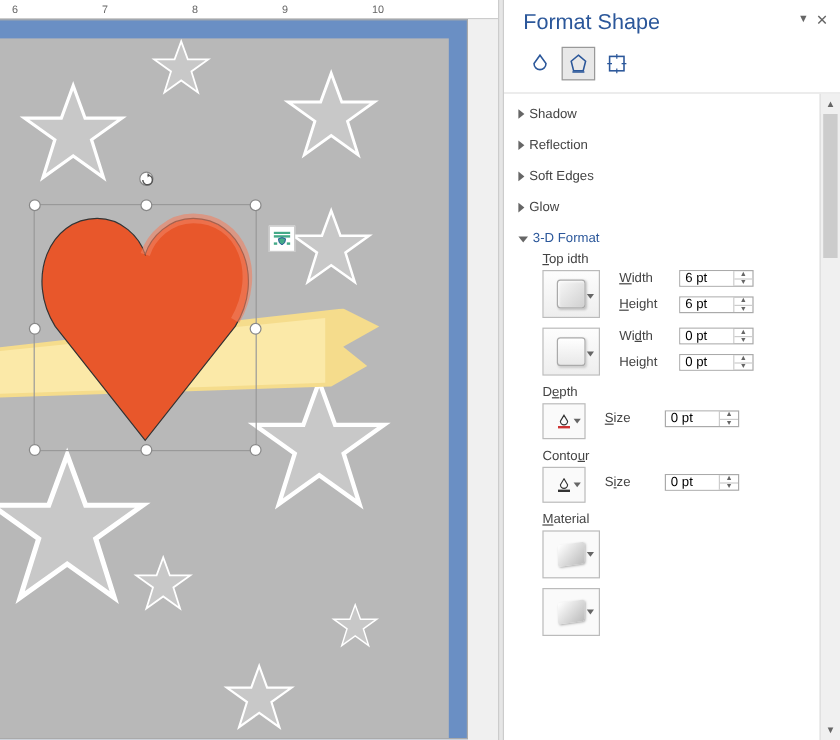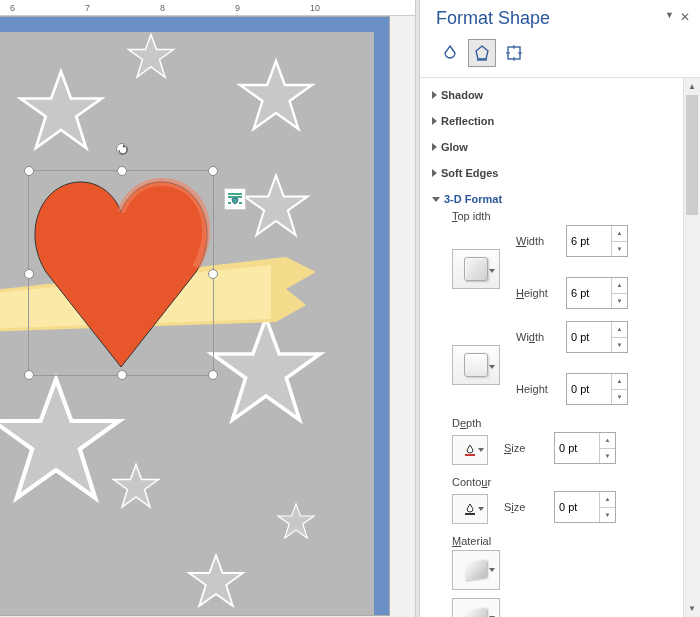--- a/index.html
+++ b/index.html
@@ -28,43 +28,43 @@
 .panel-body { flex: 1; display: flex; overflow: hidden; }
 .panel-scroll { flex: 1; padding: 4px 8px 4px 12px; overflow: hidden; }
 .scrollbar { width: 17px; background: #f0f0f0; border-left: 1px solid #ddd; position: relative; }
 .scroll-btn { height: 17px; background: #f0f0f0; display: flex; align-items: center; justify-content: center; font-size: 8px; color: #666; }
 .scroll-thumb { position: absolute; top: 17px; left: 2px; right: 2px; height: 120px; background: #ccc; }
 .section { padding: 4px 0; }
 .section-header { display: flex; align-items: center; gap: 4px; padding: 3px 0; cursor: pointer; }
 .tri { width: 0; height: 0; display: inline-block; }
 .tri.right { border-top: 4px solid transparent; border-bottom: 4px solid transparent; border-left: 5px solid #666; }
 .tri.down { border-left: 4px solid transparent; border-right: 4px solid transparent; border-top: 5px solid #666; }
-.section-title { font-weight: bold; color: #444; }
+.section-title { font-weight: normal; color: #444; }
 .section-title.active { color: #2b579a; }
 .section-body { padding: 2px 0 2px 20px; }
 .ctrl-group { margin-bottom: 8px; }
 .ctrl-label { color: #444; margin-bottom: 3px; }
 .u { text-decoration: underline; }
 .row { display: flex; align-items: center; gap: 6px; margin-bottom: 4px; }
 .preview-btn { width: 48px; height: 40px; background: linear-gradient(#fdfdfd,#eee); border: 1px solid #bbb; display: flex; align-items: center; justify-content: center; position: relative; }
 .preview-btn::after { content: ""; position: absolute; right: 4px; top: 50%; border-left: 3px solid transparent; border-right: 3px solid transparent; border-top: 4px solid #666; }
 .bevel-box { width: 24px; height: 24px; background: linear-gradient(135deg,#f8f8f8,#d0d0d0); border: 1px solid #aaa; border-radius: 3px; box-shadow: inset 1px 1px 2px rgba(255,255,255,.8), 1px 1px 2px rgba(0,0,0,.2); }
 .bevel-box.flat { background: linear-gradient(#fff,#e8e8e8); box-shadow: 1px 1px 2px rgba(0,0,0,.15); }
 .color-btn { width: 36px; height: 30px; border: 1px solid #bbb; background: #fafafa; display: flex; align-items: center; justify-content: center; position: relative; }
 .color-btn::after { content: ""; position: absolute; right: 3px; border-left: 3px solid transparent; border-right: 3px solid transparent; border-top: 4px solid #666; }
 .mat-btn { width: 48px; height: 40px; border: 1px solid #bbb; background: #fafafa; display: flex; align-items: center; justify-content: center; position: relative; }
 .mat-btn::after { content: ""; position: absolute; right: 4px; border-left: 3px solid transparent; border-right: 3px solid transparent; border-top: 4px solid #666; }
 .mat-ico { width: 22px; height: 18px; background: linear-gradient(135deg,#fff,#bbb); transform: skewY(-8deg); border-radius: 2px; box-shadow: 1px 1px 2px rgba(0,0,0,.3); }
 .prop-label { width: 44px; color: #444; }
-.spinner { display: flex; width: 62px; height: 32px; border: 1px solid #aaa; }
+.spinner { display: flex; width: 62px; height: 14px; border: 1px solid #aaa; }
 .spinner input { border: none; width: 44px; font-size: 11px; padding: 0 4px; text-align: left; outline: none; }
 .spin-btns { display: flex; flex-direction: column; width: 16px; border-left: 1px solid #ccc; }
 .spin-btns div { flex: 1; display: flex; align-items: center; justify-content: center; font-size: 6px; color: #666; cursor: pointer; }
 .spin-btns div:first-child { border-bottom: 1px solid #ccc; }
-.side-props { display: flex; flex-direction: column; gap: 16px; margin-left: 10px; }
+.side-props { display: flex; flex-direction: column; gap: 4px; margin-left: 10px; }
 </style>
 </head>
 <body>
 
 <div class="app">
   <div class="canvas-area">
     <div class="ruler">
       <span style="left:10px">6</span>
       <span style="left:85px">7</span>
       <span style="left:160px">8</span>
@@ -183,27 +183,27 @@
           </div>
         <div class="section">
             <div class="section-header">
               <span class="tri right"></span>
               <span class="section-title">Reflection</span>
             </div>
           </div>
         <div class="section">
             <div class="section-header">
               <span class="tri right"></span>
-              <span class="section-title">Glow</span>
+              <span class="section-title">Soft Edges</span>
             </div>
           </div>
         <div class="section">
             <div class="section-header">
               <span class="tri right"></span>
-              <span class="section-title">Soft Edges</span>
+              <span class="section-title">Glow</span>
             </div>
           </div>
         <div class="section">
           <div class="section-header">
               <span class="tri down"></span>
               <span class="section-title active">3-D Format</span>
             </div>
           <div class="section-body">
 
             <div class="ctrl-group">

